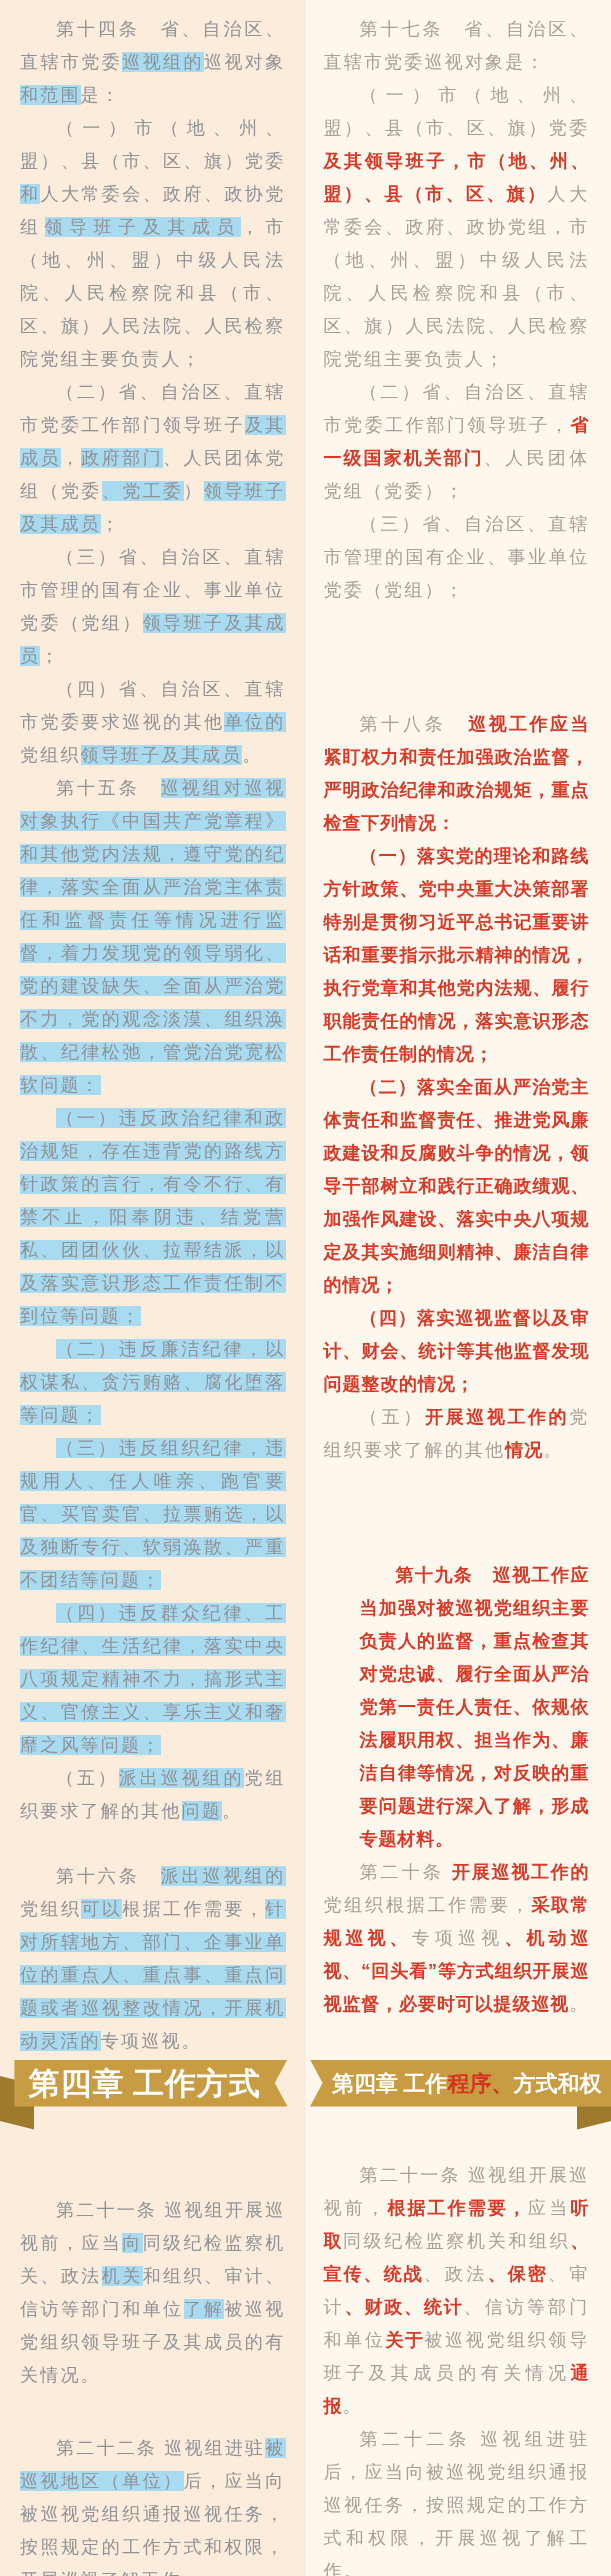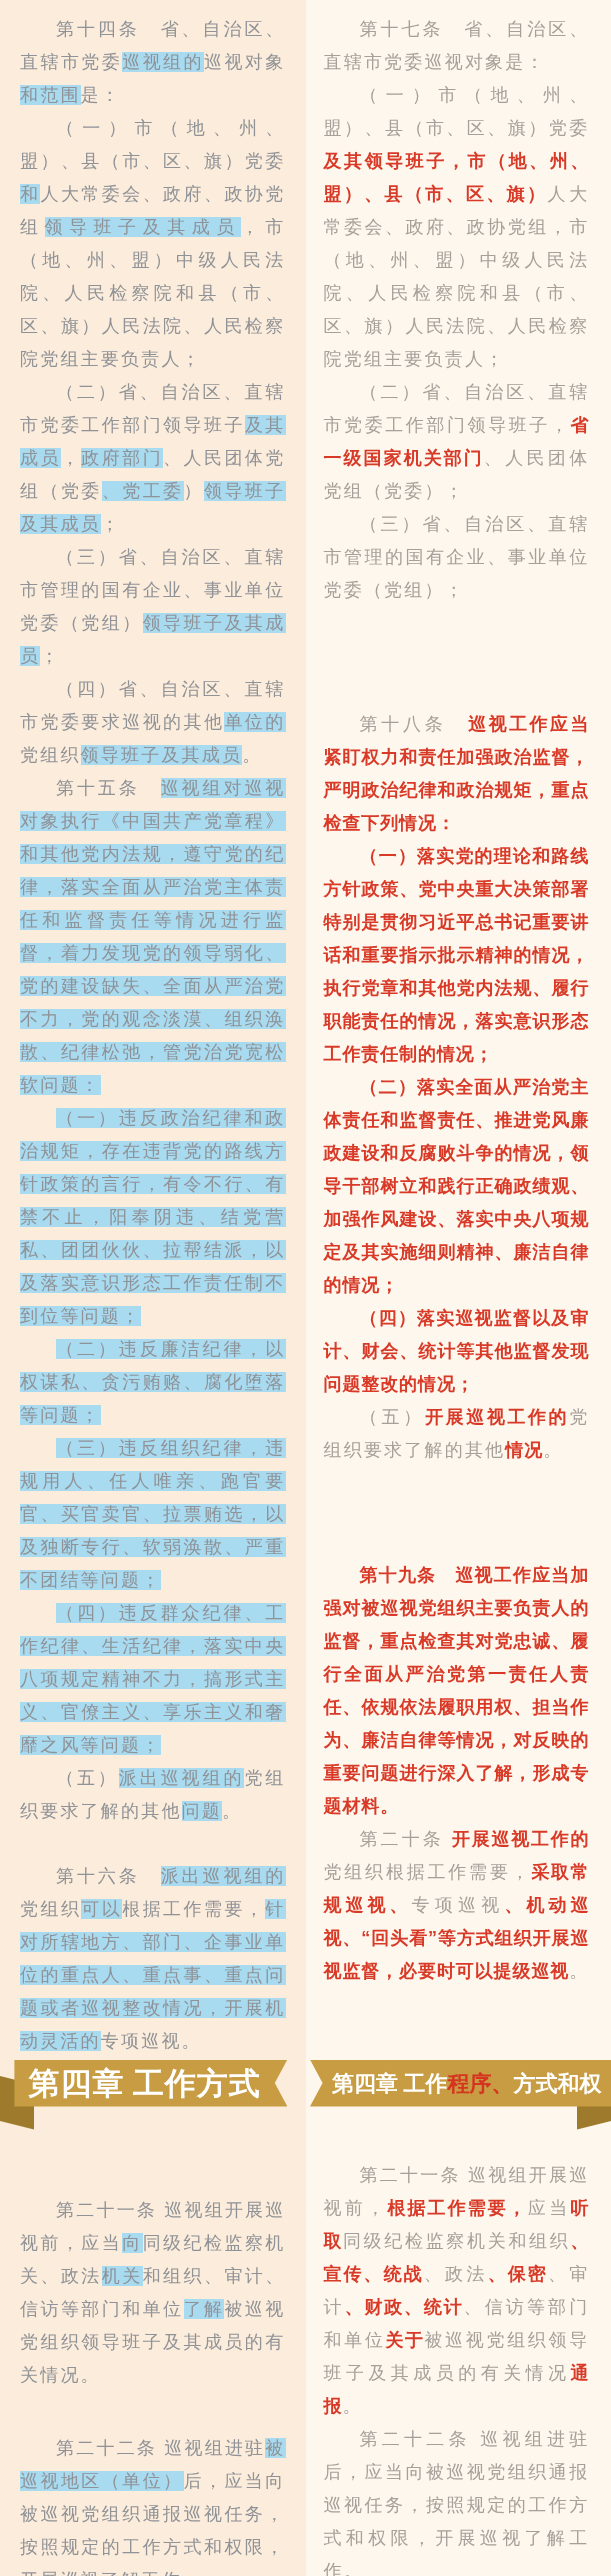--- a/index.html
+++ b/index.html
@@ -62,21 +62,21 @@
           <p class="para"><span class="seg">（二）省、自治区、直辖市党委工作部门领导班子，</span><span class="seg red">省一级国家机关部门</span><span class="seg">、人民团体党组（党委）；</span></p>
           <p class="para"><span class="seg">（三）省、自治区、直辖市管理的国有企业、事业单位党委（党组）；</span></p>
         </div>
         <div class="article" style="min-height: 851px;">
           <p class="para"><span class="seg">第十八条　</span><span class="seg red">巡视工作应当紧盯权力和责任加强政治监督，严明政治纪律和政治规矩，重点检查下列情况：</span></p>
           <p class="para"><span class="seg red">（一）落实党的理论和路线方针政策、党中央重大决策部署特别是贯彻习近平总书记重要讲话和重要指示批示精神的情况，执行党章和其他党内法规、履行职能责任的情况，落实意识形态工作责任制的情况；</span></p>
           <p class="para"><span class="seg red">（二）落实全面从严治党主体责任和监督责任、推进党风廉政建设和反腐败斗争的情况，领导干部树立和践行正确政绩观、加强作风建设、落实中央八项规定及其实施细则精神、廉洁自律的情况；</span></p>
           <p class="para"><span class="seg red">（四）落实巡视监督以及审计、财会、统计等其他监督发现问题整改的情况；</span></p>
           <p class="para"><span class="seg">（五）</span><span class="seg red">开展巡视工作的</span><span class="seg">党组织要求了解的其他</span><span class="seg red">情况</span><span class="seg">。</span></p>
         </div>
-        <div class="article" style="min-height: 240px;">
+        <div class="article" style="min-height: 240px; margin-left: 36px;">
           <p class="para"><span class="seg red">第十九条　巡视工作应当加强对被巡视党组织主要负责人的监督，重点检查其对党忠诚、履行全面从严治党第一责任人责任、依规依法履职用权、担当作为、廉洁自律等情况，对反映的重要问题进行深入了解，形成专题材料。</span></p>
         </div>
         <div class="article" style="min-height: 197px;">
           <p class="para"><span class="seg">第二十条 </span><span class="seg red">开展巡视工作的</span><span class="seg">党组织根据工作需要，</span><span class="seg red">采取常规巡视、</span><span class="seg">专项巡视</span><span class="seg red">、机动巡视、“回头看”等方式组织开展巡视监督，必要时可以提级巡视</span><span class="seg">。</span></p>
         </div>
       </div>
   </div>
 
   <div class="banner-row">
     <div class="fold fold-left"></div>

